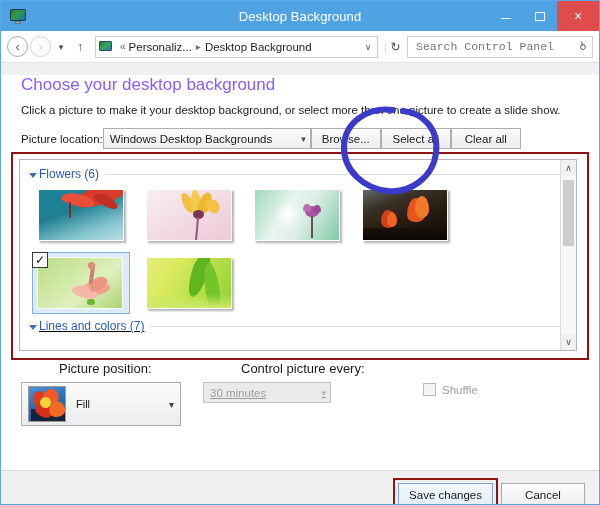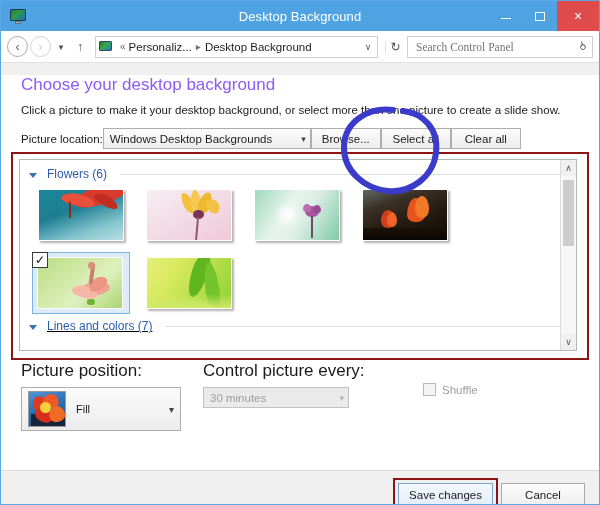--- a/index.html
+++ b/index.html
@@ -123,21 +123,21 @@
   .searchbox {
     width: 186px; height: 22px;
     border: 1px solid #cfcfcf; background:#fff;
     display:flex; align-items:center;
     padding: 0 6px;
     flex: 0 0 auto;
   }
   .searchbox input {
     border:0; outline:0; flex:1 1 auto; min-width:0;
     font-size: 11.5px; color:#8a8a8a;
-    font-family:Liberation Serif, serif;
+    font-family:Liberation Mono, monospace;
     background: transparent;
   }
   .search-glyph { color:#5a5a5a; font-size:11px; transform: rotate(-45deg); }
 
   
   .content {
     position: relative;
     height: 443px;
     background: #ffffff;
     padding: 0;
@@ -186,21 +186,21 @@
   .gallery {
     position: relative;
     width: 558px; height: 192px;
     border: 1px solid #b6b6b6;
     background: #ffffff;
     overflow: hidden;
   }
   .grp-header {
     display:flex; align-items:center;
     padding: 7px 10px 0 9px;
-    gap: 10px;
+    gap: 2px;
   }
   .grp-tri {
     width:0;height:0;
     border-left:4px solid transparent; border-right:4px solid transparent;
     border-top:5px solid #3d6fb5;
     margin-top: 2px;
   }
   .grp-label { font-size:12px; color:#2a5db0; white-space:nowrap; }
   .grp-rule { flex:1 1 auto; height:1px; background:#dcdcdc; margin-left:4px; }
   .thumbs {
@@ -269,21 +269,21 @@
   .ann-circle {
     position:absolute;
     z-index: 25;
     pointer-events:none;
   }
 
   
   .lower { display:flex; margin: 10px 0 0 20px; gap: 0; }
   .col-pos { width: 182px; }
   .col-chg { width: 220px; }
-  .lbl { font-size:17px; color:#1b1b1b; margin-bottom: 6px; display:block; }
+  .lbl { font-size:13px; color:#1b1b1b; margin-bottom: 6px; display:block;margin-left:38px; }
   .posbox {
     width: 160px; height: 44px;
     border: 1px solid #aeaeae;
     background: linear-gradient(#fbfbfb,#ececec);
     display:flex; align-items:center;
     padding: 0 6px;
   }
   .posthumb {
     width: 38px; height: 36px;
     border: 1px solid #9a9a9a;
@@ -292,21 +292,21 @@
     flex: 0 0 auto;
   }
   .postext { font-size:11px; color:#1b1b1b; margin-left:10px; }
   .poscarat { margin-left:auto; color:#444; font-size:10px; }
   .combo.disabled {
     background: #eaeaea;
     border-color: #c2c2c2;
     color: #9d9d9d;
   }
   .combo.disabled .carat { color:#b0b0b0; }
-  #change-every-combo { width: 146px; }
+  #change-every-combo { width: 128px; text-decoration: underline; }
   .chkrow { display:flex; align-items:center; gap:6px; margin-top: 0; }
   .chkbox {
     width:13px; height:13px;
     border:1px solid #b9b9b9; background:#f4f4f4;
   }
   .chklabel { font-size:11.5px; color:#9d9d9d; }
 
   
   .footer {
     position:absolute; left:0; right:0; bottom:0;

